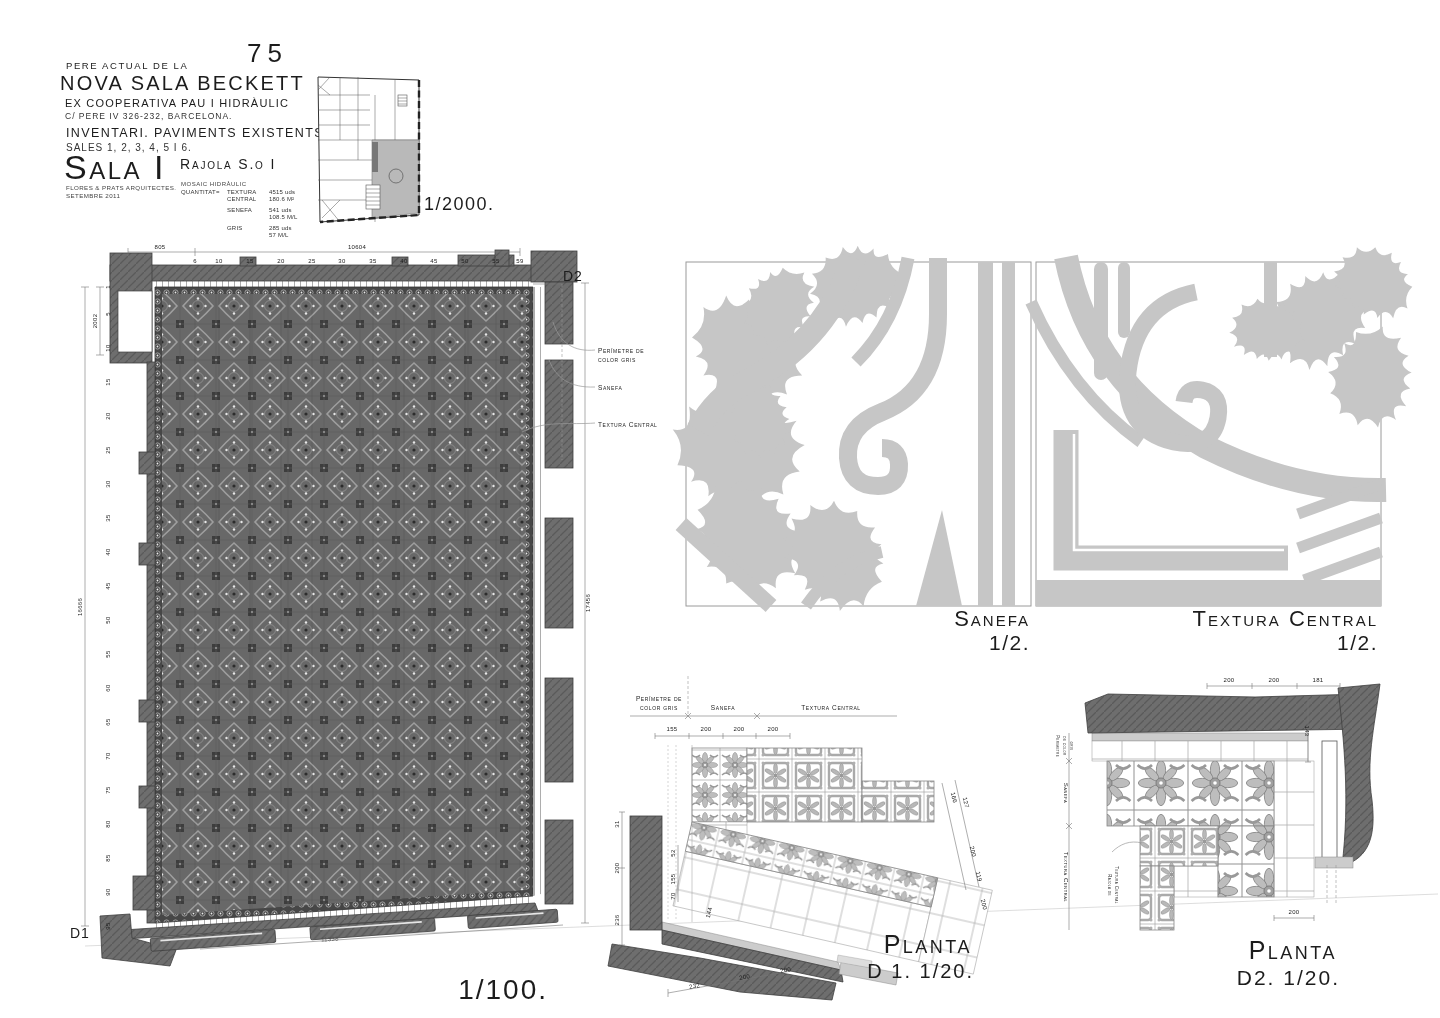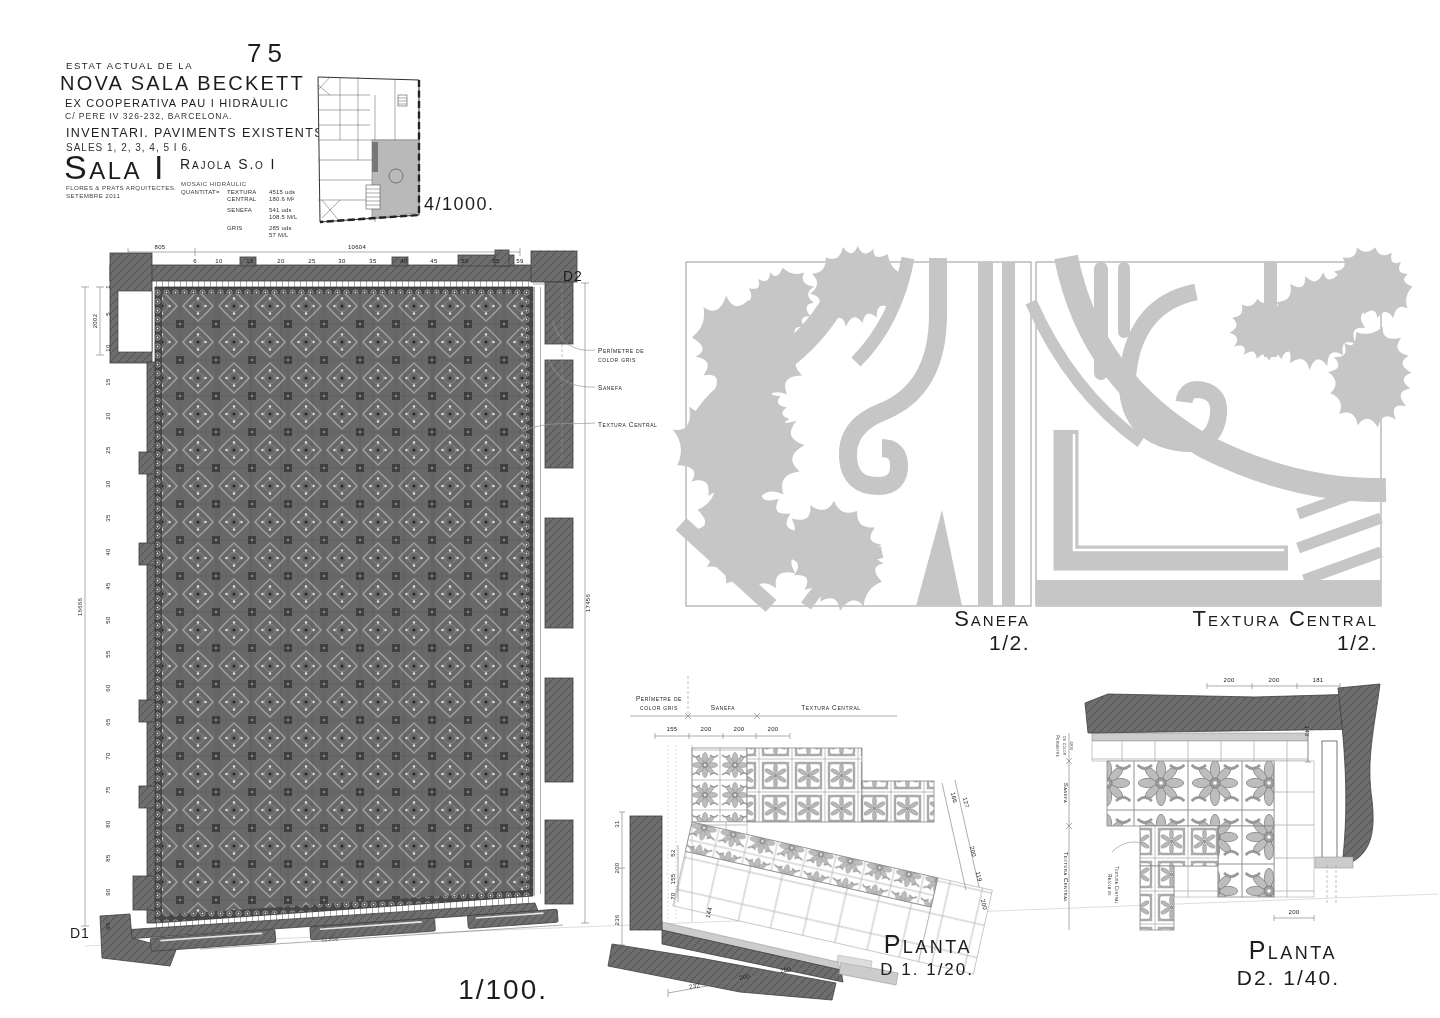--- a/index.html
+++ b/index.html
@@ -119,21 +119,21 @@
           </g>
   </g>
   <pattern id="pat-textura" patternUnits="userSpaceOnUse" width="33" height="33">
           <use href="#ttile"></use>
         </pattern>
   <path id="leaf" d="M0,26 Q8,20 6,10 Q14,16 18,4 Q22,14 30,6 Q30,16 40,10 Q38,20 48,16 Q44,26 56,24 Q48,32 60,34 Q50,38 58,46 Q46,46 50,56 Q40,52 38,62 Q32,54 24,60 Q22,50 12,54 Q16,44 6,46 Q12,38 2,36 Q10,32 0,26 Z"></path>
 </defs>
 </svg>
 
 <div class="t" style="left:247px;top:38px;font-size:26px;letter-spacing:6px">75</div>
-<div class="t" style="left:66px;top:60px;font-size:9.5px;letter-spacing:1.6px">ESTAT ACTUAL DE LA</div>
+<div class="t" style="left:66px;top:60px;font-size:9.5px;letter-spacing:1.6px">PERE ACTUAL DE LA</div>
 <div class="t" style="left:60px;top:72px;font-size:20px;letter-spacing:2.2px">NOVA SALA BECKETT</div>
 <div class="t" style="left:65px;top:97px;font-size:11px;letter-spacing:1.2px">EX COOPERATIVA PAU I HIDRÀULIC</div>
 <div class="t" style="left:65px;top:111px;font-size:8.5px;letter-spacing:1px;color:#333">C/ PERE IV 326-232, BARCELONA.</div>
 <div class="t" style="left:66px;top:126px;font-size:12.5px;letter-spacing:1.4px">INVENTARI. PAVIMENTS EXISTENTS.</div>
 <div class="t" style="left:66px;top:142px;font-size:10px;letter-spacing:1px;color:#333">SALES 1, 2, 3, 4, 5 I 6.</div>
 <div class="t sc" style="left:64px;top:148px;font-size:34px;letter-spacing:2.5px">Sala I</div>
 <div class="t" style="left:66px;top:184px;font-size:6.2px;letter-spacing:.4px;color:#444">FLORES &amp; PRATS ARQUITECTES.</div>
 <div class="t" style="left:66px;top:192px;font-size:6.2px;letter-spacing:.4px;color:#444">SETEMBRE 2011</div>
 <div class="t sc" style="left:180px;top:156px;font-size:14px;letter-spacing:1.8px">Rajola S.o I</div>
 <div class="t" style="left:181px;top:181px;font-size:6px;letter-spacing:.5px;color:#444">MOSAIC HIDRÀULIC</div>
@@ -170,21 +170,21 @@
   <rect x="372" y="142" width="6" height="30" fill="#777"></rect>
   <g>
     <rect x="366" y="185" width="14" height="24" fill="#fff" stroke="#555" stroke-width=".6"></rect>
     <path d="M366,189 h14 M366,193 h14 M366,197 h14 M366,201 h14 M366,205 h14" stroke="#555" stroke-width=".5"></path>
     <rect x="398" y="95" width="9" height="11" fill="#fff" stroke="#555" stroke-width=".6"></rect>
     <path d="M398,98 h9 M398,101 h9 M398,104 h9" stroke="#555" stroke-width=".5"></path>
   </g>
   <circle cx="396" cy="176" r="7" fill="none" stroke="#555" stroke-width=".7"></circle>
   <path d="M419,80 V215 L320,222" fill="none" stroke="#222" stroke-width="2.4" stroke-dasharray="7 3.5"></path>
 </svg>
-<div class="t sc" style="left:424px;top:194px;font-size:18px;letter-spacing:1.5px">4/1000.</div>
+<div class="t sc" style="left:424px;top:194px;font-size:18px;letter-spacing:1.5px">1/2000.</div>
 
 <svg style="left:0;top:0" width="1440" height="1018" viewBox="0 0 1440 1018">
   <path d="M85,946 L1438,894" stroke="#c6c6c6" stroke-width=".6" fill="none"></path>
 </svg>
 
 <svg style="left:60px;top:230px" width="645" height="788" viewBox="60 230 645 788">
 
   <g>
     <rect x="155" y="281" width="378" height="6" fill="url(#pat-gris)"></rect>
     <polygon points="533,287 545,287 545,893 533,896" fill="url(#pat-gris)"></polygon>
@@ -430,21 +430,21 @@
     <text transform="rotate(77 964 803)" x="964" y="803" text-anchor="middle">127</text>
     <text transform="rotate(77 971 852)" x="971" y="852" text-anchor="middle">200</text>
     <text transform="rotate(77 977 877)" x="977" y="877" text-anchor="middle">119</text>
     <text transform="rotate(77 982 905)" x="982" y="905" text-anchor="middle">200</text>
     <text transform="rotate(-10 695 988)" x="695" y="988" text-anchor="middle">232</text>
     <text transform="rotate(-10 745 979)" x="745" y="979" text-anchor="middle">200</text>
     <text transform="rotate(-10 786 972)" x="786" y="972" text-anchor="middle">200</text>
   </g>
 </svg>
 <div class="t rt sc" style="left:822px;top:930px;width:150px;font-size:25px;letter-spacing:2.5px">Planta</div>
-<div class="t rt sc" style="left:802px;top:960px;width:172px;font-size:17px;letter-spacing:2px">D 1. 1/20.</div>
+<div class="t rt sc" style="left:802px;top:960px;width:172px;font-size:20px;letter-spacing:2px">D 1. 1/20.</div>
 
 <svg style="left:1040px;top:668px" width="400" height="345" viewBox="1040 668 400 345">
 
   <g>
     <rect x="1092" y="733" width="216" height="8" fill="#cccccc" stroke="#888" stroke-width=".5"></rect>
     <rect x="1092" y="741" width="216" height="20" fill="url(#pat-wgrid)" stroke="#999" stroke-width=".5"></rect>
     <rect x="1274" y="761" width="40" height="136" fill="url(#pat-wgrid)" stroke="#999" stroke-width=".5"></rect>
     <rect x="1174" y="866" width="44" height="31" fill="url(#pat-wgrid)" stroke="#999" stroke-width=".5"></rect>
     <rect x="1107" y="761" width="167" height="65" fill="url(#pat-sanefaBig)" stroke="#888" stroke-width=".8"></rect>
     <rect x="1218" y="826" width="56" height="71" fill="url(#pat-sanefaBig)" stroke="#888" stroke-width=".8"></rect>
@@ -487,15 +487,15 @@
     <text transform="rotate(90 1064 793)" x="1064" y="793" text-anchor="middle">Sanefa</text>
     <text transform="rotate(90 1064 877)" x="1064" y="877" text-anchor="middle">Textura Central</text>
   </g>
   <g style="font-size:4.6px;letter-spacing:.4px;fill:#333;font-variant:small-caps">
     <text transform="rotate(90 1108 885)" x="1108" y="885" text-anchor="middle">Rajola de</text>
     <text transform="rotate(90 1115 885)" x="1115" y="885" text-anchor="middle">Textura Central</text>
   </g>
   <path d="M1112,852 C1120,844 1130,840 1142,843" class="leader"></path>
 </svg>
 <div class="t rt sc" style="left:1187px;top:936px;width:150px;font-size:25px;letter-spacing:2.5px">Planta</div>
-<div class="t rt sc" style="left:1180px;top:966px;width:160px;font-size:21px;letter-spacing:2px">D2. 1/40.</div>
+<div class="t rt sc" style="left:1180px;top:966px;width:160px;font-size:21px;letter-spacing:2px">D2. 1/20.</div>
 
 </div>
 
 </body></html>

